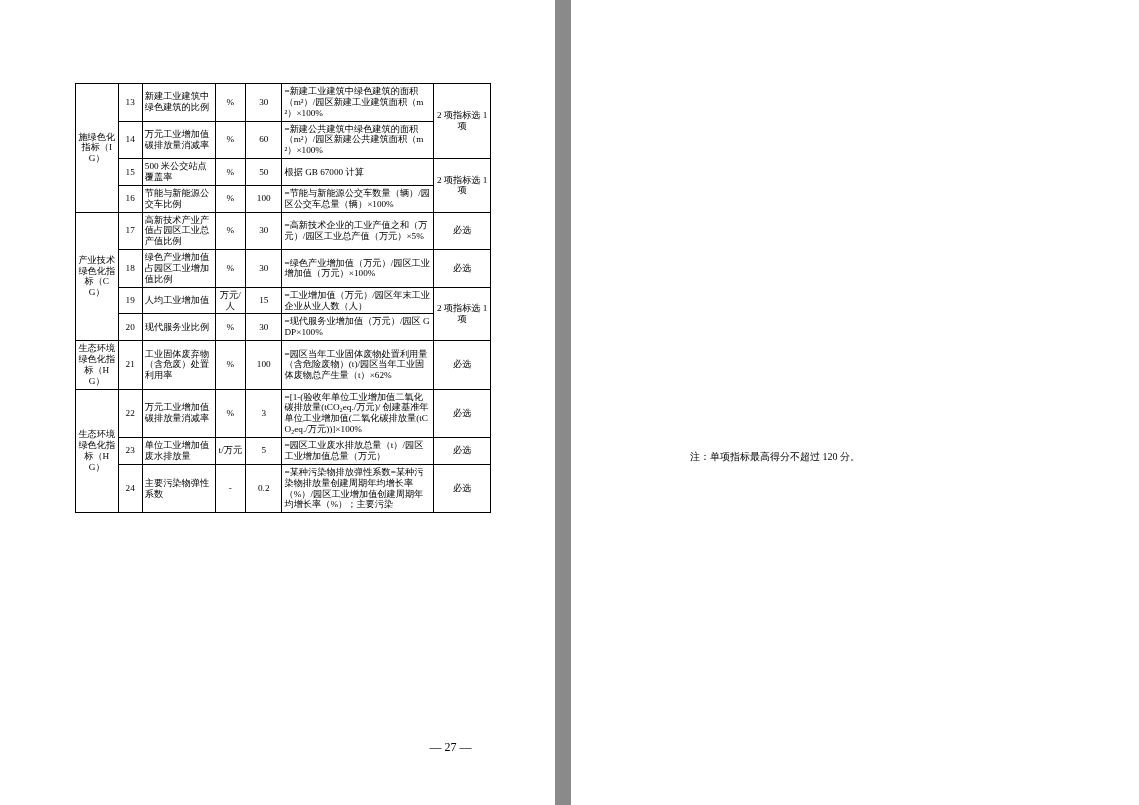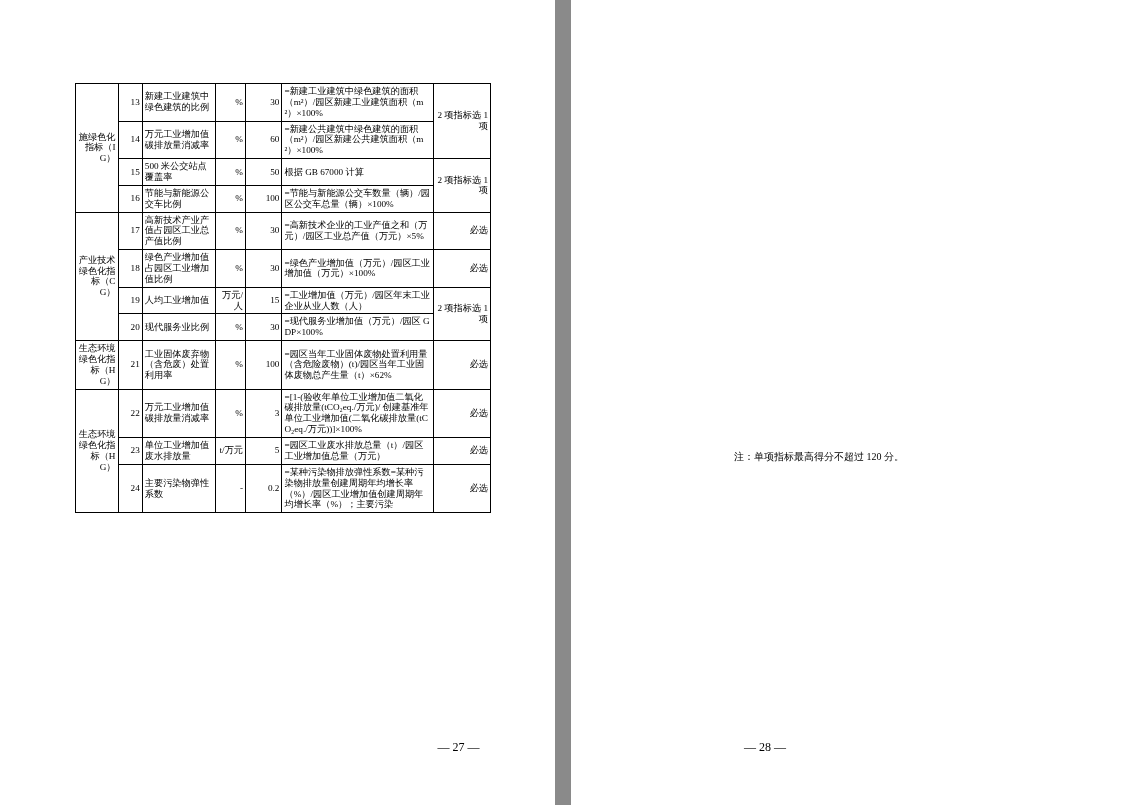--- a/index.html
+++ b/index.html
@@ -14,31 +14,31 @@
   table.grid td{
     border:1px solid #000;
     font-family:"Liberation Serif", serif;
     font-size:9.2px;
     line-height:1.18;
     padding:2px 2px;
     vertical-align:middle;
     color:#000;
     word-break:break-all;
   }
-  td.c{text-align:right;}
+  td.c{text-align:center;}
   td.l{text-align:left;}
 
   
   .tbl-left{position:absolute;left:75px;top:83px;width:416px;}
 
   .footer{
     position:absolute;bottom:50px;width:100%;
     text-align:center;font-family:"Liberation Serif", serif;font-size:12px;color:#000;
   }
-  .footer-left{left:16px;text-align:center;padding-left:330px;box-sizing:border-box;}
+  .footer-left{left:8px;text-align:center;padding-left:330px;box-sizing:border-box;}
   .footer-right{left:0;text-align:center;padding-right:180px;box-sizing:border-box;}
   .note{
     position:absolute;left:690px;top:450px;width:340px;
     font-family:"Liberation Serif", serif;font-size:10px;color:#000;
   }
   .red-stamp{color:#c0392b;font-size:5.5px;line-height:1;}
 </style>
 </head>
 <body>
 
@@ -164,19 +164,18 @@
         </tbody>
       </table>
 
       <div class="footer footer-left">— 27 —</div>
     </div>
   </div>
 
   <div class="page page-right">
     <div class="page-inner">
 
-      <div class="note" style="left:119px;margin-left:44px;">注：单项指标最高得分不超过 120 分。</div>
+      <div class="note" style="left:119px;">注：单项指标最高得分不超过 120 分。</div>
 
-      <div class="footer footer-right">— 28 —</div>
     </div>
   </div>
 
 </div>
 
 </body></html>

